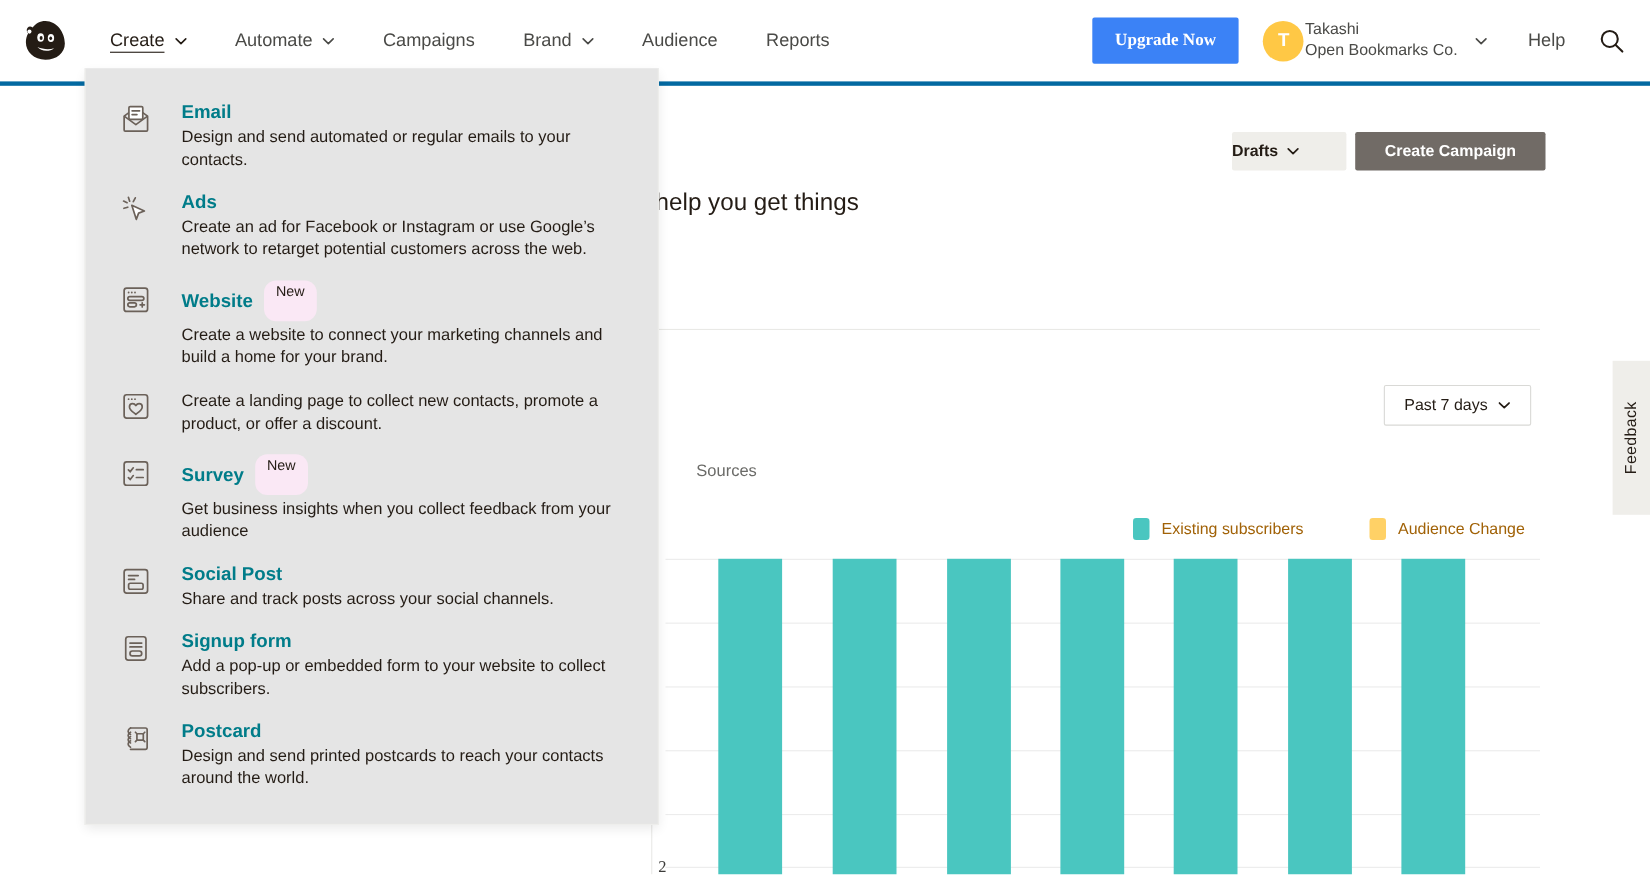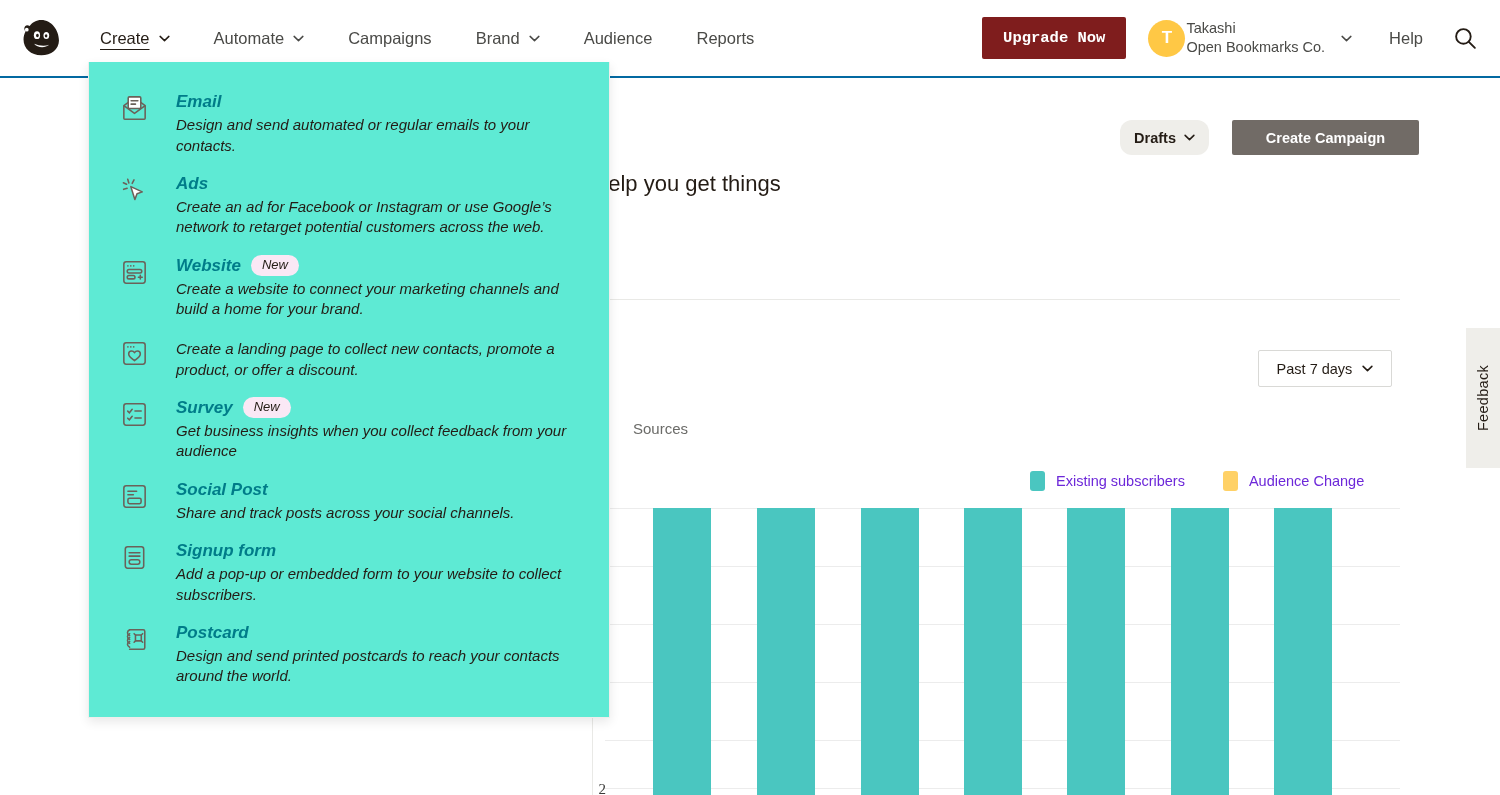--- a/index.html
+++ b/index.html
@@ -11,21 +11,21 @@
     color: #241c15;
     overflow: hidden;
   }
   #root { position: relative; width: 1500px; height: 795px; }
 
   
   .header {
     position: absolute; left: 0; top: 0;
     width: 1500px; height: 78px;
     background: #ffffff;
-    border-bottom: 2px solid #0369a1;
+    border-bottom: 4px solid #0369a1;
     display: flex; align-items: center;
     z-index: 40;
   }
   .logo {
     width: 56px; height: 48px;
     margin-left: 14px; margin-right: 8px;
     display: flex; align-items: center; justify-content: center;
   }
   .nav { display: flex; align-items: center; height: 62px; }
   .nav-item {
@@ -48,29 +48,29 @@
     width: 11px; height: 7px;
     display: inline-block;
   }
   .header-right {
     margin-left: auto;
     display: flex; align-items: center;
     padding-right: 22px;
     height: 62px;
   }
   .upgrade-btn {
-    background: #7f1d1d;
+    background: #3b82f6;
     color: #ffffff;
     font-size: 15.5px;
     font-weight: bold;
     border: none;
     border-radius: 2px;
     padding: 12px 21px;
     cursor: pointer;
-    font-family: Liberation Mono, monospace;
+    font-family: Liberation Serif, serif;
   }
   .account {
     display: flex; align-items: center;
     margin-left: 22px;
     cursor: pointer;
   }
   .avatar {
     width: 37px; height: 37px;
     border-radius: 50%;
     background: #ffc845;
@@ -118,33 +118,33 @@
   .hero-text {
     position: absolute;
     left: 596px; top: 171px;
     font-size: 22px;
     color: #241c15;
     white-space: nowrap;
   }
   .drafts-btn {
     position: absolute;
     left: 1120px; top: 120px;
-    width: 89px; height: 35px;
+    width: 104px; height: 35px;
     background: #efeeea;
-    border: none; border-radius: 12px;
+    border: none; border-radius: 2px;
     font-size: 14.5px; font-weight: bold;
     color: #241c15;
-    display: flex; align-items: center; justify-content: center; gap: 8px;
+    display: flex; align-items: center; gap: 8px;
     cursor: pointer;
     font-family: "Liberation Sans", sans-serif;
   }
   .create-campaign-btn {
     position: absolute;
     left: 1232px; top: 120px;
-    width: 187px; height: 35px;
+    width: 173px; height: 35px;
     background: #716b66;
     border: none; border-radius: 2px;
     color: #ffffff;
     font-size: 14.5px; font-weight: bold;
     display: flex; align-items: center; justify-content: center;
     cursor: pointer;
     font-family: "Liberation Sans", sans-serif;
   }
 
   
@@ -162,23 +162,23 @@
   }
   .sources-label {
     position: absolute;
     left: 633px; top: 420px;
     font-size: 15px;
     color: #6b6b68;
   }
   .legend {
     position: absolute;
     left: 1030px; top: 471px;
-    display: flex; align-items: center; gap: 38px;
+    display: flex; align-items: center; gap: 60px;
     font-size: 14.5px;
-    color: #6d28d9;
+    color: #a16207;
     text-align: right;
   }
   .legend-item { display: flex; align-items: center; gap: 11px; }
   .legend-swatch { width: 15px; height: 20px; border-radius: 3px; }
 
   
   .chart {
     position: absolute;
     left: 605px; top: 500px;
     width: 795px; height: 295px;
@@ -215,29 +215,28 @@
     writing-mode: vertical-rl;
     transform: rotate(180deg);
     font-size: 14.5px;
     color: #241c15;
     letter-spacing: 0.3px;
   }
 
   
   .dropdown {
     position: absolute;
-    left: 88px; top: 62px;
+    left: 77px; top: 62px;
     width: 522px;
-    background: #5eead4;
+    background: #e5e5e5;
     border: 1px solid #eeeeec;
     border-top: none;
     box-shadow: 0 4px 10px rgba(0,0,0,0.09);
     padding: 20px 0 22px 0;
     z-index: 50;
-    font-style: italic;
   }
   .menu-item {
     display: flex;
     align-items: flex-start;
     padding: 8px 22px 8px 23px;
     cursor: pointer;
   }
   .menu-icon {
     flex: 0 0 auto;
     width: 44px;
@@ -250,21 +249,21 @@
     font-size: 17px;
     font-weight: bold;
     color: #007c89;
     line-height: 1.25;
   }
   .badge-new {
     background: #fae8f5;
     color: #241c15;
     font-size: 13px;
     border-radius: 11px;
-    padding: 3px 11px 4px 11px;
+    padding: 3px 11px 20px 11px;
     line-height: 1.1;
   }
   .menu-desc {
     margin-top: 3px;
     font-size: 15px;
     color: #241c15;
     line-height: 1.35;
     max-width: 420px;
   }
 </style>

